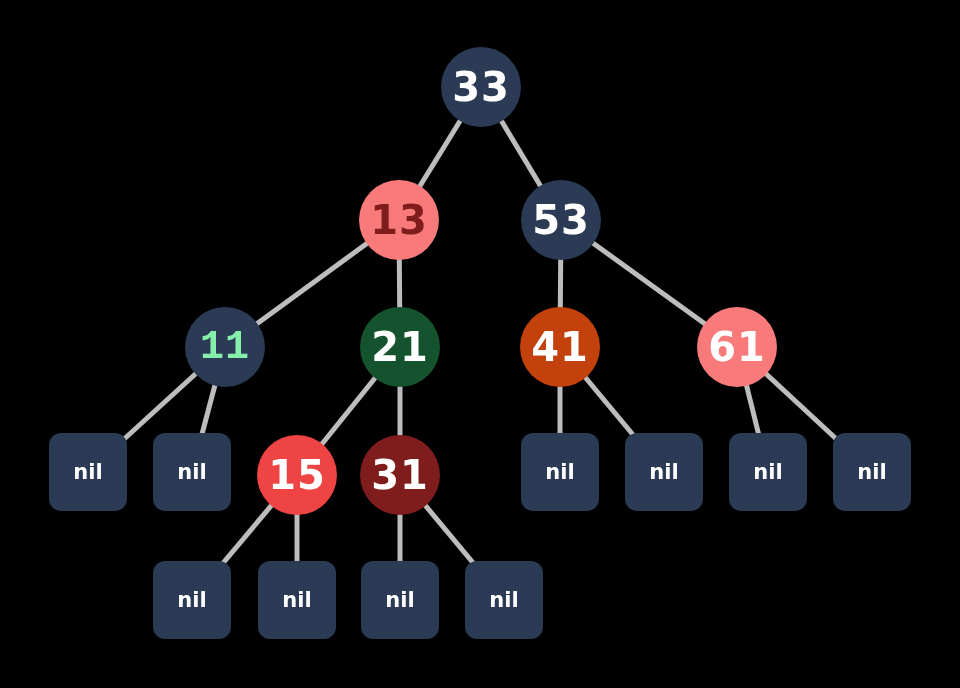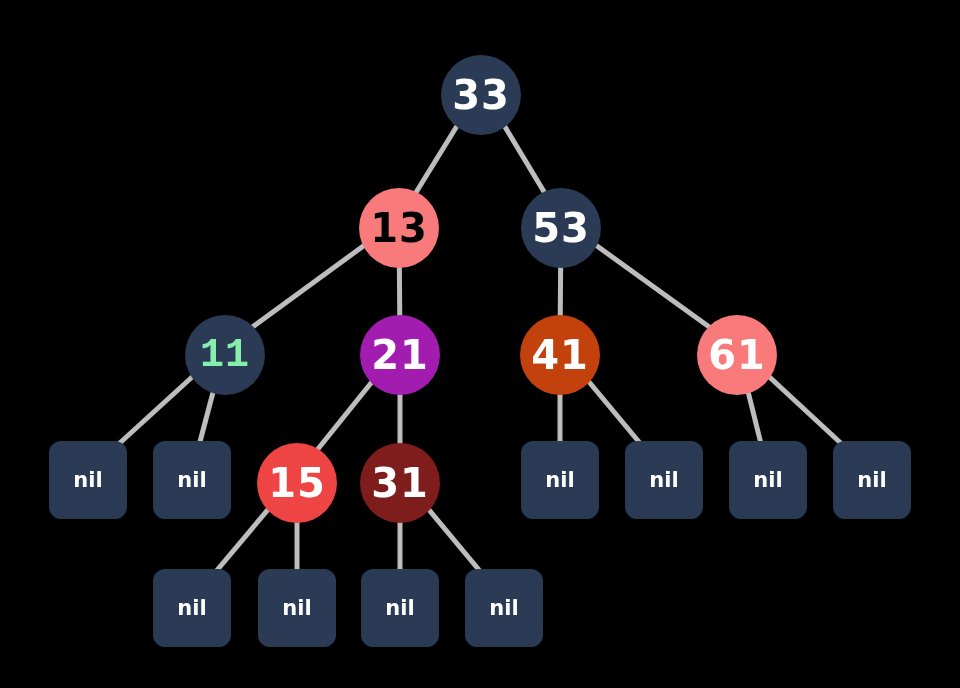--- a/index.html
+++ b/index.html
@@ -19,21 +19,21 @@
     position: absolute;
     left: 0;
     top: 0;
     width: 960px;
     height: 688px;
     display: block;
   }
   .nodes-layer {
     position: absolute;
     left: 0;
-    top: 8px;
+    top: 0;
     width: 960px;
     height: 640px;
   }
   .node {
     position: absolute;
     display: flex;
     align-items: center;
     justify-content: center;
     color: #ffffff;
     font-weight: bold;
@@ -73,24 +73,24 @@
       <line x1="560" y1="347" x2="664" y2="472" stroke="#BDBDBD" stroke-width="5"></line>
       <line x1="737" y1="347" x2="768" y2="472" stroke="#BDBDBD" stroke-width="5"></line>
       <line x1="737" y1="347" x2="872" y2="472" stroke="#BDBDBD" stroke-width="5"></line>
       <line x1="297" y1="475" x2="192" y2="600" stroke="#BDBDBD" stroke-width="5"></line>
       <line x1="297" y1="475" x2="297" y2="600" stroke="#BDBDBD" stroke-width="5"></line>
       <line x1="400" y1="475" x2="400" y2="600" stroke="#BDBDBD" stroke-width="5"></line>
       <line x1="400" y1="475" x2="504" y2="600" stroke="#BDBDBD" stroke-width="5"></line>
     </svg>
   <div class="nodes-layer">
       <div class="node circle" style="left: 441px; top: 47px; background: rgb(43, 58, 85); color: rgb(255, 255, 255);">33</div>
-      <div class="node circle" style="left: 359px; top: 180px; background: rgb(248, 122, 122); color: #000000;">13</div>
+      <div class="node circle" style="left: 359px; top: 180px; background: rgb(248, 122, 122); color: #7f1d1d;">13</div>
       <div class="node circle" style="left: 521px; top: 180px; background: rgb(43, 58, 85); color: rgb(255, 255, 255);">53</div>
       <div class="node circle" style="left: 185px; top: 307px; background: rgb(43, 58, 85); color: #86efac; font-family: Liberation Mono, monospace;">11</div>
-      <div class="node circle" style="left: 360px; top: 307px; background: #a21caf; color: rgb(255, 255, 255);">21</div>
+      <div class="node circle" style="left: 360px; top: 307px; background: #14532d; color: rgb(255, 255, 255);">21</div>
       <div class="node circle" style="left: 520px; top: 307px; background: #c2410c; color: rgb(255, 255, 255);">41</div>
       <div class="node circle" style="left: 697px; top: 307px; background: rgb(248, 122, 122); color: rgb(255, 255, 255);">61</div>
       <div class="node square" style="left: 49px; top: 433px; background: rgb(43, 58, 85); color: rgb(255, 255, 255);">nil</div>
       <div class="node square" style="left: 153px; top: 433px; background: rgb(43, 58, 85); color: rgb(255, 255, 255);">nil</div>
       <div class="node circle" style="left: 257px; top: 435px; background: #ef4444; color: rgb(255, 255, 255);">15</div>
       <div class="node circle" style="left: 360px; top: 435px; background: #7f1d1d; color: rgb(255, 255, 255);">31</div>
       <div class="node square" style="left: 521px; top: 433px; background: rgb(43, 58, 85); color: rgb(255, 255, 255);">nil</div>
       <div class="node square" style="left: 625px; top: 433px; background: rgb(43, 58, 85); color: rgb(255, 255, 255);">nil</div>
       <div class="node square" style="left: 729px; top: 433px; background: rgb(43, 58, 85); color: rgb(255, 255, 255);">nil</div>
       <div class="node square" style="left: 833px; top: 433px; background: rgb(43, 58, 85); color: rgb(255, 255, 255);">nil</div>

